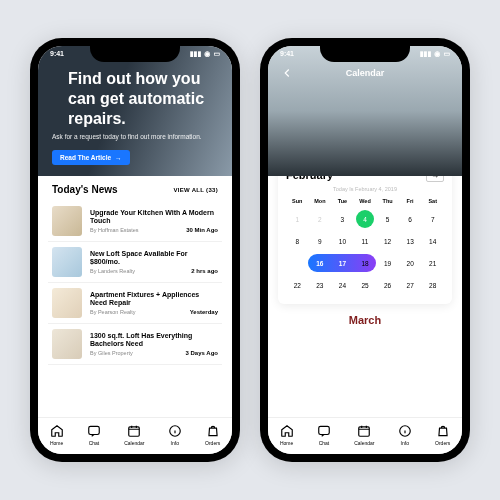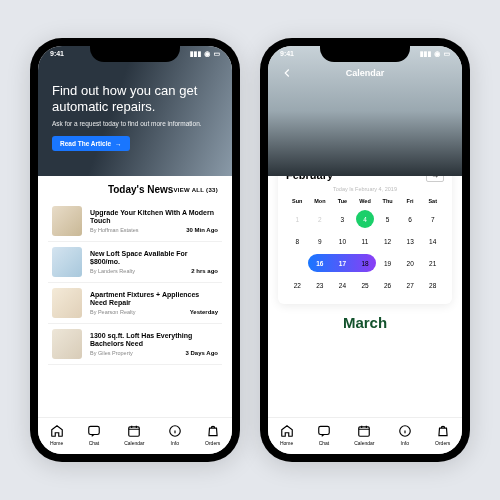--- a/index.html
+++ b/index.html
@@ -58,38 +58,38 @@
     .status-right { display: flex; gap: 3px; align-items: center; }
     .hero {
       height: 130px;
       background: linear-gradient(110deg,#2a3540 40%,#8a9aa8 100%);
       padding: 24px 14px 12px;
       color: #fff;
       display: flex;
       flex-direction: column;
       justify-content: center;
     }
-    .hero-title { font-size: 13px; font-weight: 400; line-height: 1.25; margin-bottom: 4px; }
+    .hero-title { font-size: 16px; font-weight: 700; line-height: 1.25; margin-bottom: 4px; margin-left: 16px; }
     .hero-sub { font-size: 6.5px; opacity: 0.9; line-height: 1.3; margin-bottom: 8px; }
     .hero-btn {
       display: inline-flex;
       align-items: center;
       gap: 4px;
       background: #1976ff;
       color: #fff;
       border: none;
       border-radius: 3px;
       padding: 4px 8px;
       font-size: 6.5px;
       font-weight: 600;
       width: fit-content;
     }
     .news-header {
       display: flex;
-      justify-content: flex-end;
+      justify-content: space-between;
       align-items: center;
       padding: 8px 14px 6px;
     }
     .news-title { font-size: 10px; font-weight: 800; }
     .view-all { font-size: 6px; font-weight: 700; letter-spacing: 0.3px; color: #000; }
     .news-list { flex: 1; overflow: hidden; padding: 0 10px; }
     .news-item {
       display: flex;
       gap: 8px;
       padding: 5px 4px;
@@ -209,23 +209,23 @@
       right: 43%;
       top: 46px;
       height: 18px;
       background: linear-gradient(90deg,#1976ff,#8a3ff5);
       border-radius: 12px;
       z-index: 1;
     }
     .day.inrange { color: #fff; font-weight: 600; }
     .next-month {
       text-align: center;
-      font-size: 15px;
+      font-size: 11px;
       font-weight: 800;
-      color: #14532d;
+      color: #7f1d1d;
       margin-top: 10px;
     }
     svg { display: block; }
   </style>
 </head>
 <body>
 
 <div class="phone">
   <div class="notch"></div>
   <div class="screen">

